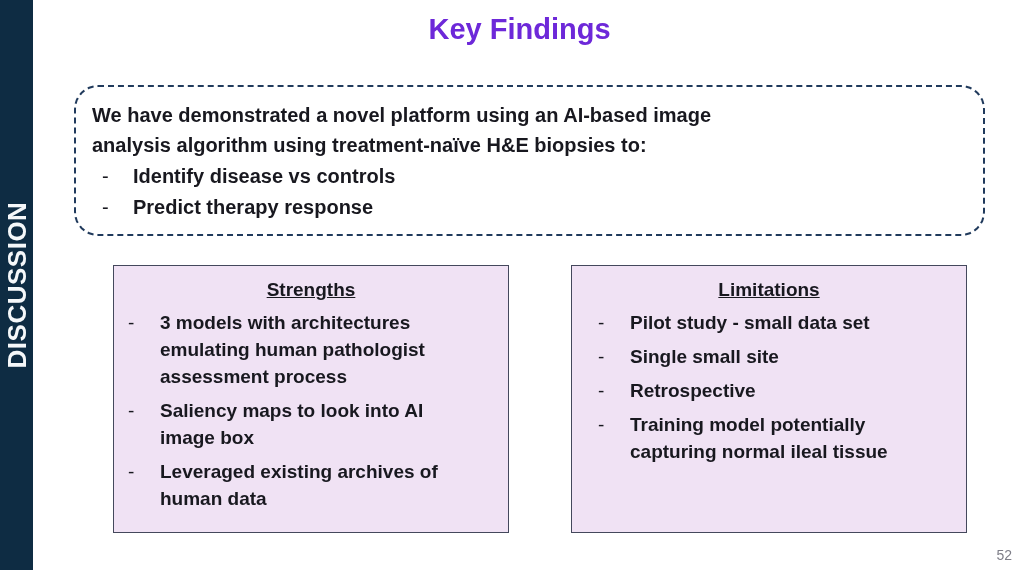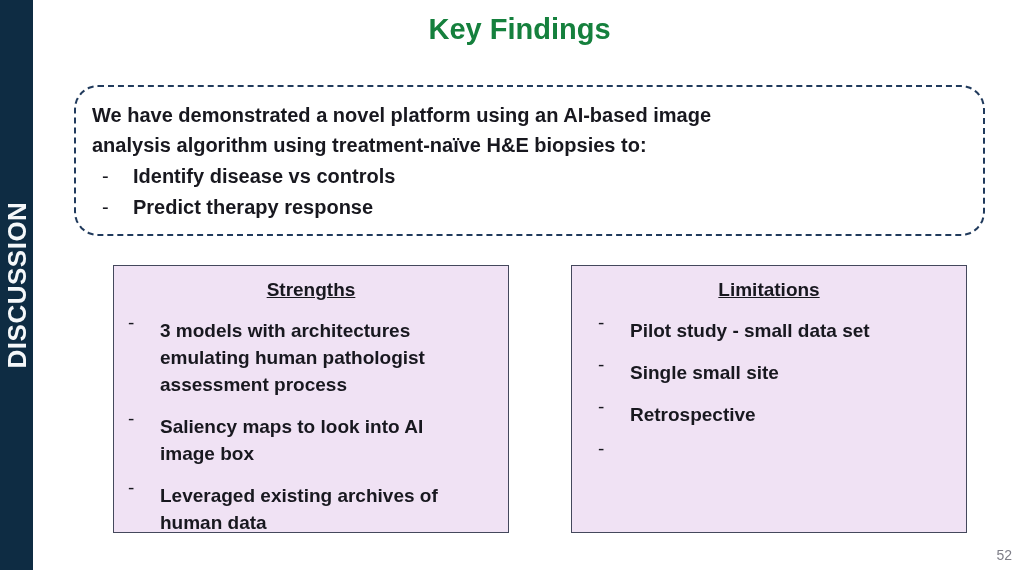--- a/index.html
+++ b/index.html
@@ -31,21 +31,21 @@
     font-size: 26px;
     letter-spacing: 0.5px;
     white-space: nowrap;
   }
 
   
   .title {
     position: absolute;
     left: 16px; right: 0; top: 13px;
     text-align: center;
-    color: #15803d;
+    color: #6d28d9;
     font-size: 29px;
     font-weight: 700;
   }
 
   
   .summary-box {
     position: absolute;
     left: 74px; top: 85px;
     width: 911px; height: 151px;
     border: 2.5px dashed #203A5C;
@@ -99,21 +99,21 @@
     font-size: 19px;
     line-height: 27px;
     font-weight: 600;
     margin-bottom: 7px;
   }
   .box-bullets .dash {
     width: 32px;
     flex: 0 0 32px;
     font-weight: 400;
   }
-  .box-bullets .bullet-text { max-width: 305px; margin-top: 8px; }
+  .box-bullets .bullet-text { max-width: 305px; }
 
   
   .page-number {
     position: absolute;
     right: 11px; bottom: 7px;
     color: #7E7E88;
     font-size: 14px;
   }
 </style>
 </head>
@@ -169,19 +169,20 @@
       <div class="bullet-row">
         <span class="dash">-</span>
         <span class="bullet-text">Single small site</span>
       </div>
       <div class="bullet-row">
         <span class="dash">-</span>
         <span class="bullet-text">Retrospective</span>
       </div>
       <div class="bullet-row">
         <span class="dash">-</span>
+        <span class="bullet-text">Training model potentially capturing normal ileal tissue</span>
       </div>
     </div>
   </div>
 
   <div class="page-number">52</div>
 
 </div>
 
 </body></html>

